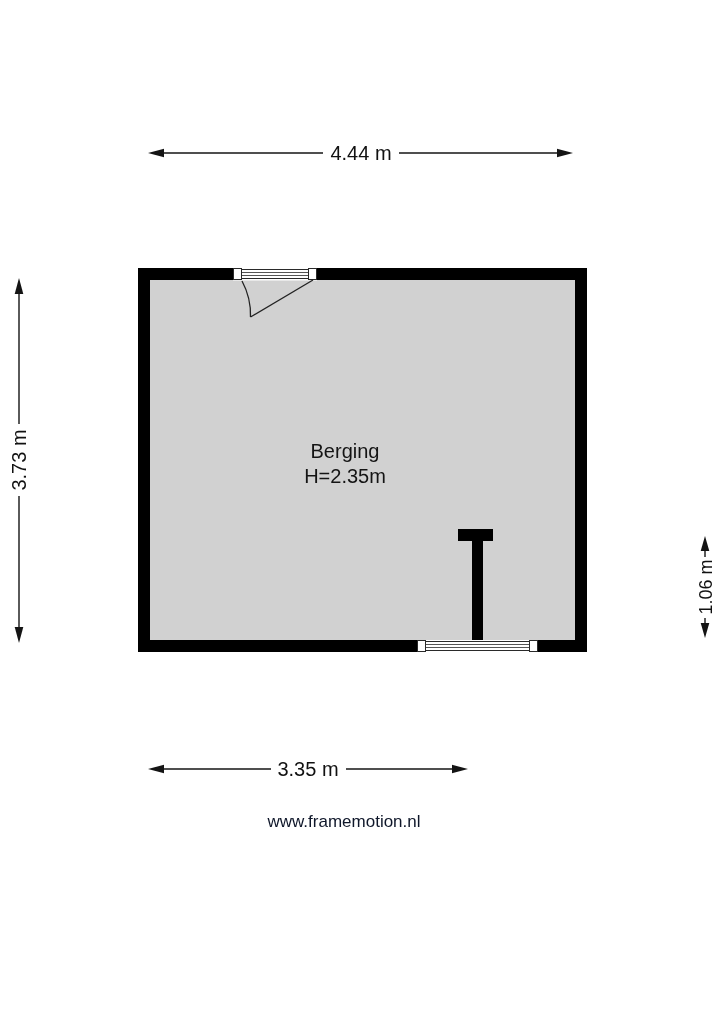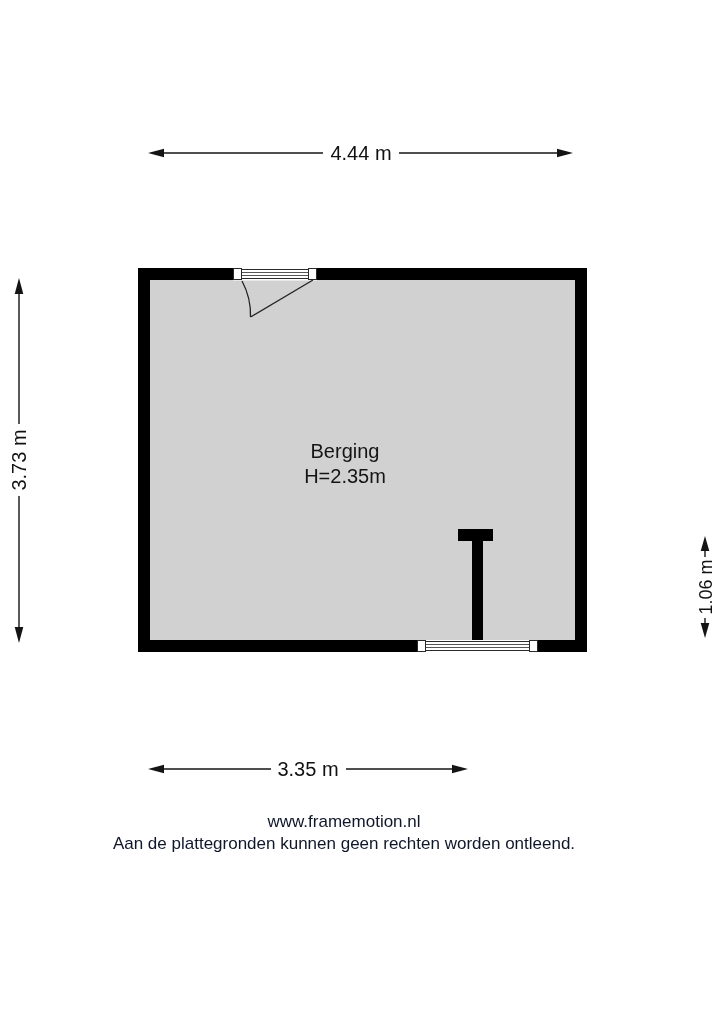--- a/index.html
+++ b/index.html
@@ -108,16 +108,15 @@
       <polygon class="arrowhead" points="148,769 164,764.7 164,773.3"></polygon>
       <line class="dim-line" x1="163" y1="769" x2="271" y2="769"></line>
       <text class="dim-text" x="308" y="776" text-anchor="middle">3.35 m</text>
       <line class="dim-line" x1="346" y1="769" x2="453" y2="769"></line>
       <polygon class="arrowhead" points="468,769 452,764.7 452,773.3"></polygon>
     </g>
   </svg>
 
   <div class="footer">
     <div>www.framemotion.nl</div>
-    <div>Aan de plattegronden kunnen geen rechten worden ontleend.</div>
   </div>
 
 </div>
 
 </body></html>

